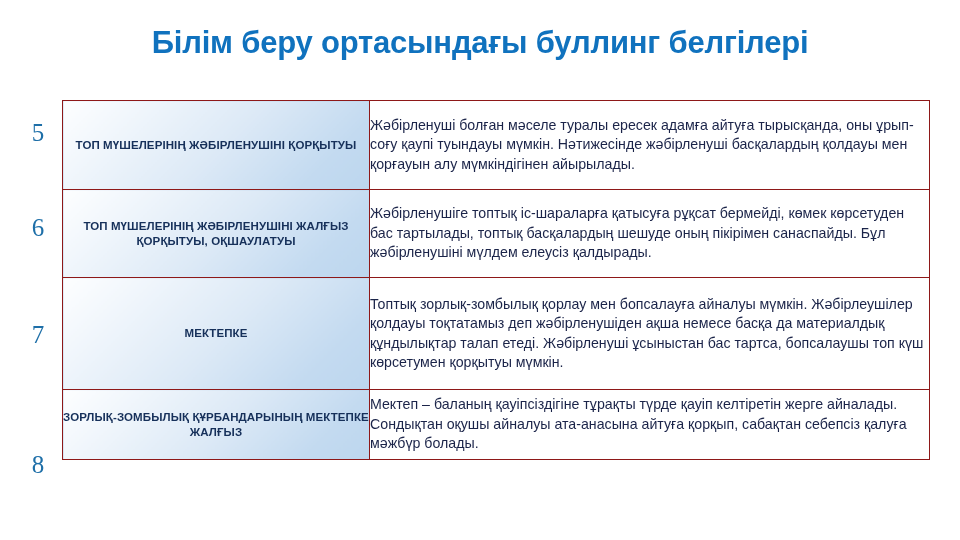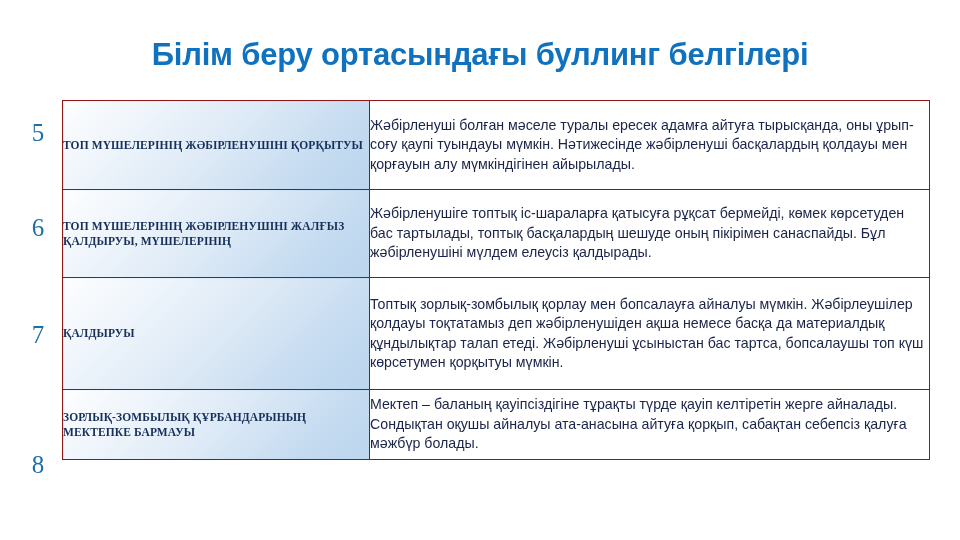--- a/index.html
+++ b/index.html
@@ -19,21 +19,21 @@
     position: absolute;
     left: 0; top: 0;
     width: 960px;
     height: 540px;
     background: #ffffff;
   }
 
   #slide-title {
     position: absolute;
     left: 24px;
-    top: 36px;
+    top: 24px;
     width: 912px;
     text-align: center;
     font-family: "Liberation Sans", sans-serif;
     font-weight: bold;
     font-size: 31px;
     line-height: 38px;
     letter-spacing: -0.2px;
     color: #1072BE;
     white-space: nowrap;
   }
@@ -75,22 +75,22 @@
                 #fdfeff 0%,
                 #f2f7fc 18%,
                 #dce9f6 52%,
                 #c3daf0 82%,
                 #bcd6ee 100%);
     padding: 6px 8px 6px 10px;
     vertical-align: middle;
   }
   td.label-cell .label-text {
     display: block;
-    text-align: left;
-    font-family: Liberation Serif, serif;
+    text-align: center;
+    font-family: Liberation Sans, sans-serif;
     font-weight: bold;
     font-size: 11.5px;
     line-height: 14.5px;
     color: #16305A;
     letter-spacing: 0.1px;
   }
 
   td.body-cell {
     background: #ffffff;
     padding: 4px 8px 5px 8px;
@@ -128,37 +128,37 @@
       <tr id="row-1">
         <td class="label-cell">
           <span class="label-text">ТОП МҮШЕЛЕРІНІҢ ЖӘБІРЛЕНУШІНІ ҚОРҚЫТУЫ</span>
         </td>
         <td class="body-cell">
           <span class="body-text">Жәбірленуші болған мәселе туралы ересек адамға айтуға тырысқанда, оны ұрып-соғу қаупі туындауы мүмкін. Нәтижесінде жәбірленуші басқалардың қолдауы мен қорғауын алу мүмкіндігінен айырылады.</span>
         </td>
       </tr>
       <tr id="row-2">
         <td class="label-cell">
-          <span class="label-text">ТОП МҮШЕЛЕРІНІҢ ЖӘБІРЛЕНУШІНІ ЖАЛҒЫЗ ҚАЛДЫРУЫ, МҮШЕЛЕРІНІҢ</span>
+          <span class="label-text">ТОП МҮШЕЛЕРІНІҢ ЖӘБІРЛЕНУШІНІ ЖАЛҒЫЗ ҚОРҚЫТУЫ, ОҚШАУЛАТУЫ</span>
         </td>
         <td class="body-cell">
           <span class="body-text">Жәбірленушіге топтық іс-шараларға қатысуға рұқсат бермейді, көмек көрсетуден бас тартылады, топтық басқалардың шешуде оның пікірімен санаспайды. Бұл жәбірленушіні мүлдем елеусіз қалдырады.</span>
         </td>
       </tr>
       <tr id="row-3">
         <td class="label-cell">
-          <span class="label-text">ҚАЛДЫРУЫ</span>
+          <span class="label-text">МЕКТЕПКЕ</span>
         </td>
         <td class="body-cell">
           <span class="body-text">Топтық зорлық-зомбылық қорлау мен бопсалауға айналуы мүмкін. Жәбірлеушілер қолдауы тоқтатамыз деп жәбірленушіден ақша немесе басқа да материалдық құндылықтар талап етеді. Жәбірленуші ұсыныстан бас тартса, бопсалаушы топ күш көрсетумен қорқытуы мүмкін.</span>
         </td>
       </tr>
       <tr id="row-4">
         <td class="label-cell">
-          <span class="label-text">ЗОРЛЫҚ-ЗОМБЫЛЫҚ ҚҰРБАНДАРЫНЫҢ МЕКТЕПКЕ БАРМАУЫ</span>
+          <span class="label-text">ЗОРЛЫҚ-ЗОМБЫЛЫҚ ҚҰРБАНДАРЫНЫҢ МЕКТЕПКЕ ЖАЛҒЫЗ</span>
         </td>
         <td class="body-cell">
           <span class="body-text">Мектеп – баланың қауіпсіздігіне тұрақты түрде қауіп келтіретін жерге айналады. Сондықтан оқушы айналуы ата-анасына айтуға қорқып, сабақтан себепсіз қалуға мәжбүр болады.</span>
         </td>
       </tr>
     </tbody>
   </table>
 
 </div>
 

